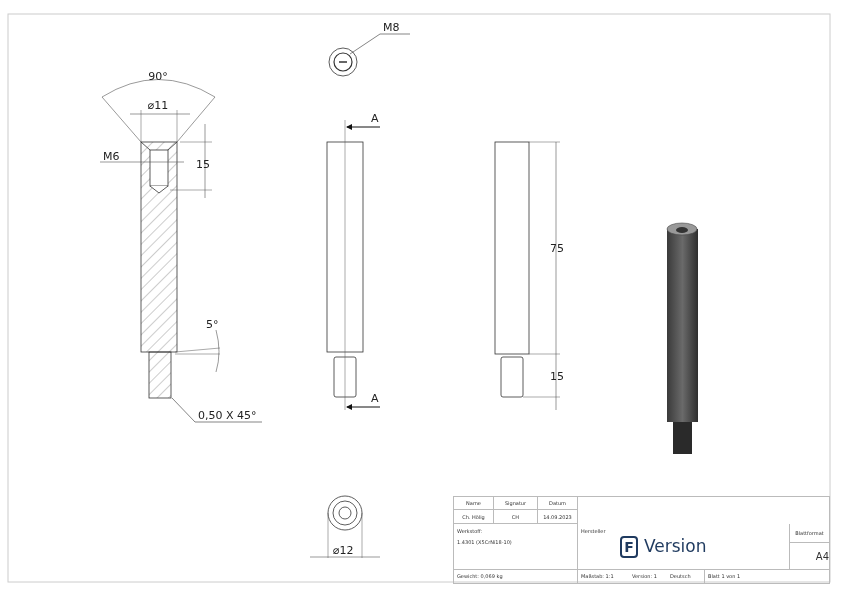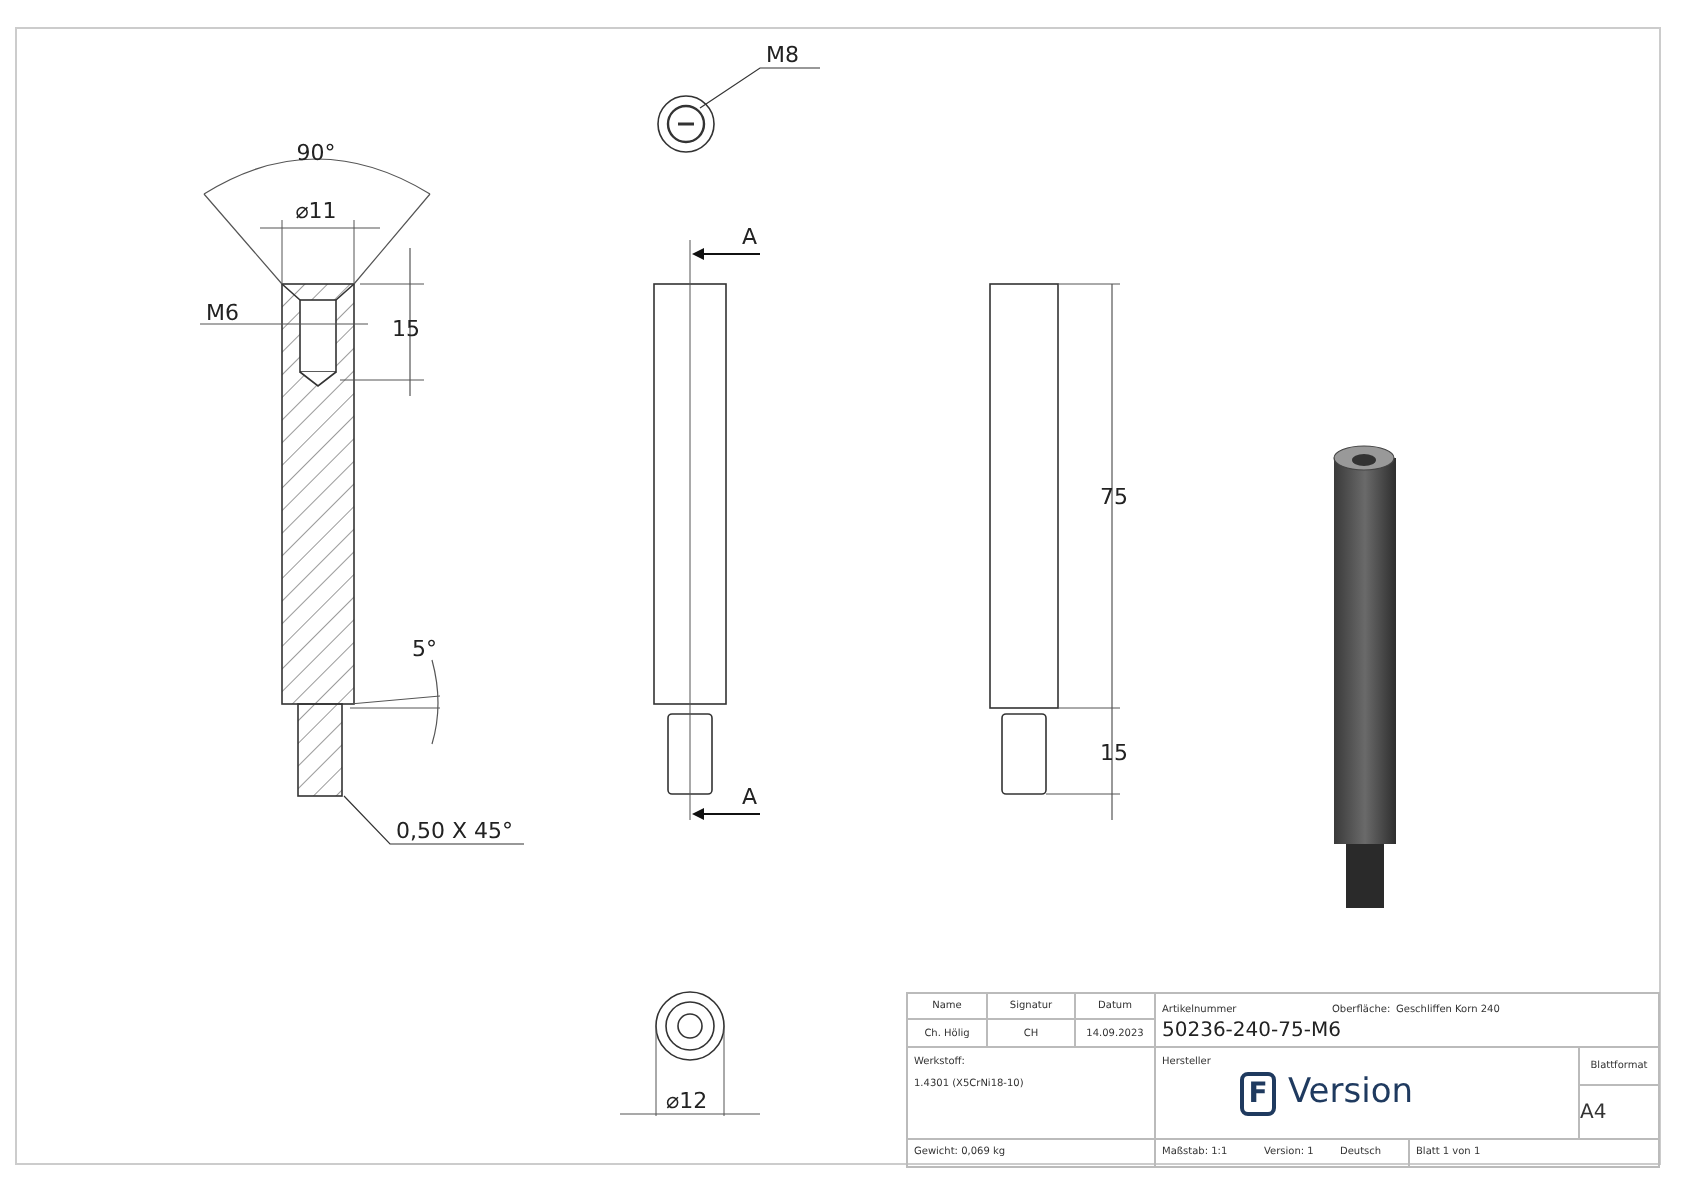--- a/index.html
+++ b/index.html
@@ -109,37 +109,31 @@
 </svg>
 
 
 <div class="tb" style="border:1px solid #bbb;">
   <div class="cell" style="left:0;top:0;width:40px;height:13px;text-align:center;line-height:13px;">Name</div>
   <div class="cell" style="left:40px;top:0;width:44px;height:13px;text-align:center;line-height:13px;">Signatur</div>
   <div class="cell" style="left:84px;top:0;width:40px;height:13px;text-align:center;line-height:13px;">Datum</div>
   <div class="cell" style="left:0;top:13px;width:40px;height:14px;text-align:center;line-height:14px;">Ch. Hölig</div>
   <div class="cell" style="left:40px;top:13px;width:44px;height:14px;text-align:center;line-height:14px;">CH</div>
   <div class="cell" style="left:84px;top:13px;width:40px;height:14px;text-align:center;line-height:14px;">14.09.2023</div>
-  <div class="cell" style="left:124px;top:0;width:251px;height:27px;border-right:none;">
-    <span style="position:absolute;left:3px;top:5px;">Artikelnummer</span>
-    <span class="big" style="position:absolute;left:3px;top:13px;">50236-240-75-M6</span>
-    <span style="position:absolute;left:88px;top:5px;">Oberfläche:</span>
-    <span style="position:absolute;left:120px;top:5px;">Geschliffen Korn 240</span>
-  </div>
   <div class="cell" style="left:0;top:27px;width:124px;height:46px;">
     <span style="position:absolute;left:3px;top:4px;">Werkstoff:</span>
     <span style="position:absolute;left:3px;top:15px;">1.4301 (X5CrNi18-10)</span>
   </div>
   <div class="cell" style="left:124px;top:27px;width:212px;height:46px;">
     <span style="position:absolute;left:3px;top:4px;">Hersteller</span>
     <span style="position:absolute;left:42px;top:12px;width:18px;height:22px;border:2px solid #1f3a5f;border-radius:4px;box-sizing:border-box;font-size:14px;font-weight:bold;color:#1f3a5f;text-align:center;line-height:18px;">F</span>
     <span style="position:absolute;left:66px;top:12px;font-size:17px;color:#1f3a5f;">Version</span>
   </div>
   <div class="cell" style="left:336px;top:27px;width:39px;height:19px;border-right:none;text-align:center;line-height:19px;">Blattformat</div>
-  <div class="cell" style="left:336px;top:46px;width:39px;height:27px;border-right:none;text-align:left;line-height:27px;font-size:10px;">A4</div>
+  <div class="cell" style="left:336px;top:46px;width:39px;height:27px;border-right:none;text-align:right;line-height:27px;font-size:10px;">A4</div>
   <div class="cell" style="left:0;top:73px;width:124px;height:13px;border-bottom:none;padding-left:3px;line-height:13px;">Gewicht: 0,069 kg</div>
   <div style="left:127px;top:73px;width:50px;height:13px;line-height:13px;">Maßstab: 1:1</div>
   <div style="left:178px;top:73px;width:40px;height:13px;line-height:13px;">Version: 1</div>
   <div style="left:216px;top:73px;width:36px;height:13px;line-height:13px;">Deutsch</div>
   <div style="left:250px;top:73px;width:1px;height:13px;border-left:1px solid #bbb;"></div>
   <div style="left:254px;top:73px;width:60px;height:13px;line-height:13px;">Blatt 1 von 1</div>
 </div>
 </div>
 
 </body></html>

